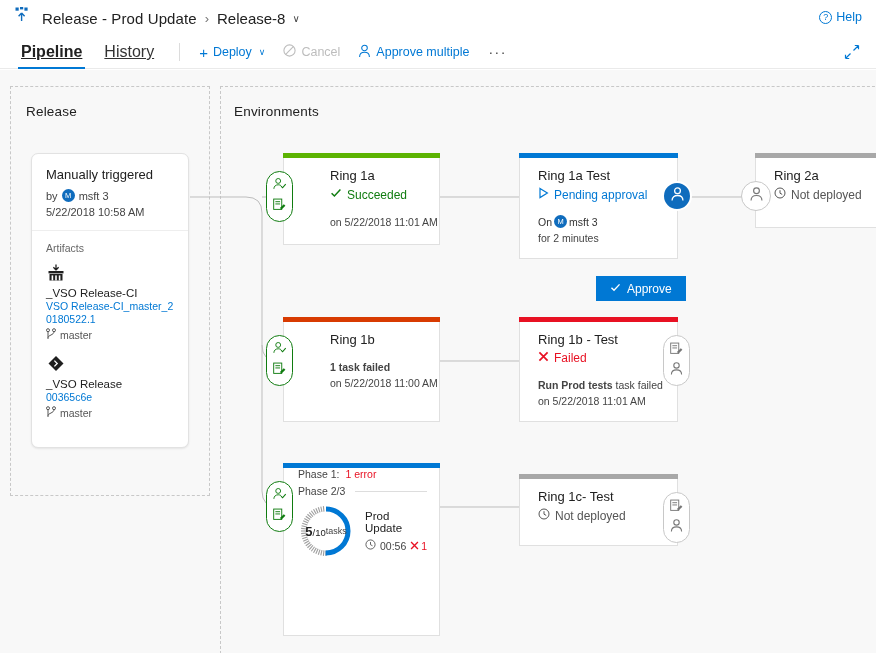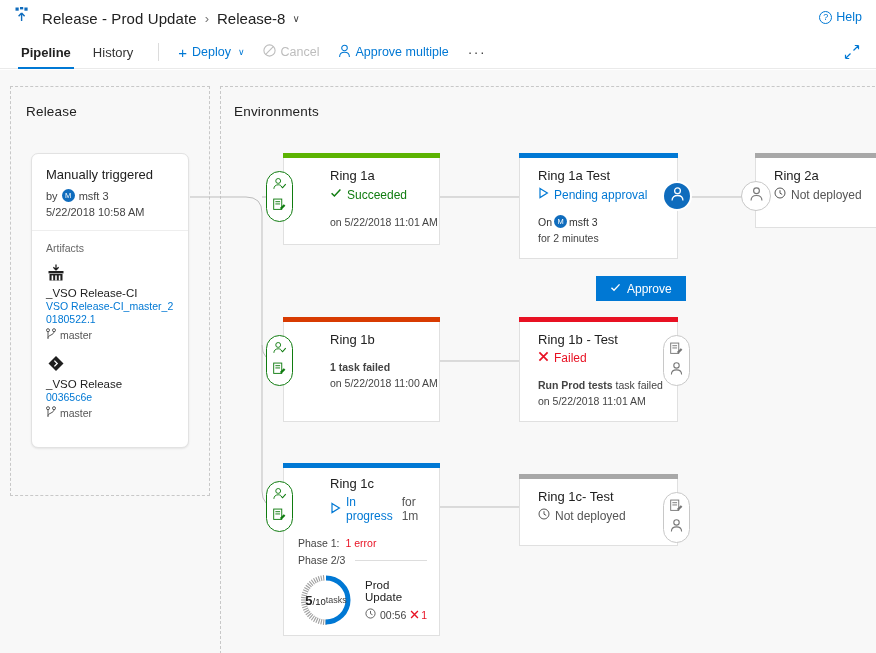--- a/index.html
+++ b/index.html
@@ -31,22 +31,22 @@
     font-size: 9px; line-height: 11px; text-align: center; color:#0078d4;
   }
 
   
   .toolbar {
     position: absolute; left: 0; top: 36px; width: 876px; height: 33px;
     display: flex; align-items: center; padding-left: 10px;
     border-bottom: 1px solid #eaeaea;
   }
   .tab {
-    font-size: 13px; color: #333; padding: 0 11px; height: 33px;
-    display: flex; align-items: center; position: relative;
+    font-size: 16px; color: #333; padding: 0 11px; height: 33px;
+    display: flex; align-items: center; position: relative; text-decoration: underline;
   }
   .tab.active { font-weight: bold; color: #212121; }
   .tab.active::after {
     content: ''; position: absolute; left: 8px; right: 8px; bottom: 0;
     height: 2px; background: #0078d4;
   }
   .tb-div { width: 1px; height: 18px; background: #dcdcdc; margin: 0 10px 0 14px; }
   .tb-btn {
     display: flex; align-items: center; gap: 5px; font-size: 12.5px;
     color: #0078d4; padding: 0 9px; height: 33px;
@@ -468,32 +468,20 @@
       <span>
         <svg width="15" height="15" viewBox="0 0 14 15">
           <circle cx="7" cy="4.4" r="2.7" fill="none" stroke="#777" stroke-width="1.1"></circle>
           <path d="M1.9 13.6c0-3 2.3-4.7 5.1-4.7s5.1 1.7 5.1 4.7" fill="none" stroke="#777" stroke-width="1.1"></path>
         </svg>
       </span>
     </div>
 
     <div class="env-card" style="left:283px; top:393px; width:157px; height:173px;">
       <div class="env-top" style="background:#0078d4;"></div>
-      <div class="env-inner" style="padding:12px 12px 10px 46px;">
-        <div class="env-name">Ring 1c</div>
-        <div class="env-status s-blue">
-          <span>
-            <svg width="11" height="12" viewBox="0 0 11 12">
-                <path d="M2 1.4 L9.4 6 L2 10.6 Z" fill="none" stroke="#0078d4" stroke-width="1.2"></path>
-              </svg>
-          </span>
-          <span>In progress</span>
-          <span class="s-gray" style="margin-left:4px;">for 1m</span>
-        </div>
-      </div>
       <div style="padding:0 12px 0 14px; margin-top:4px;">
         <div class="phase-line">
           <span>Phase 1:</span>
           <span class="s-red">1 error</span>
         </div>
         <div class="phase-line" style="margin-top:5px;">
           <span>Phase 2/3</span>
           <span class="phase-rule"></span>
         </div>
 

